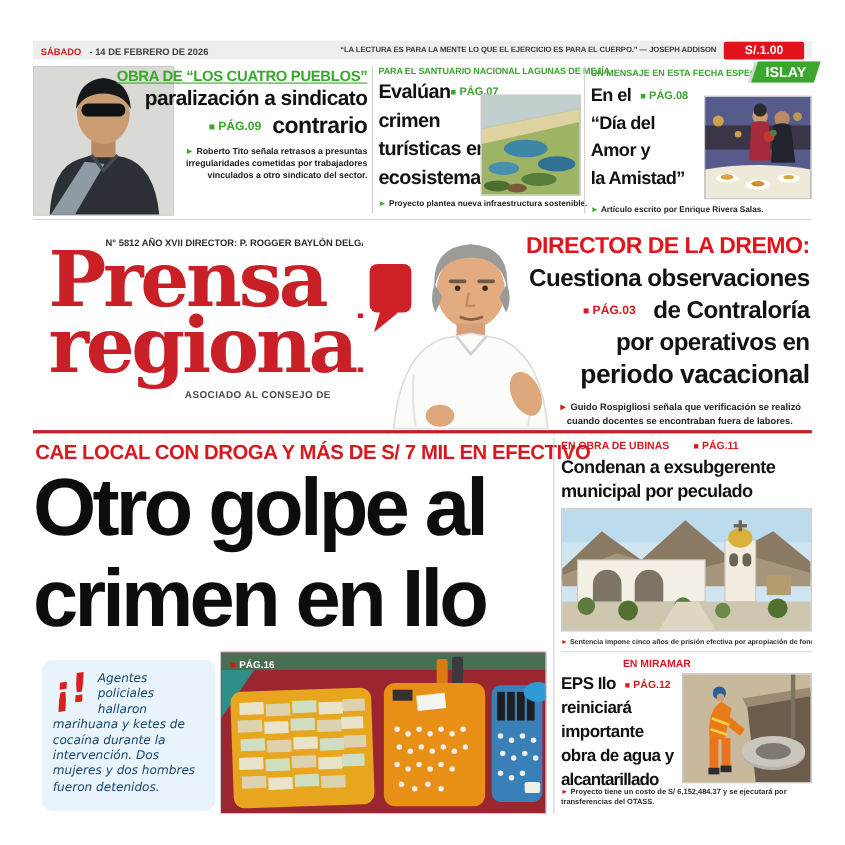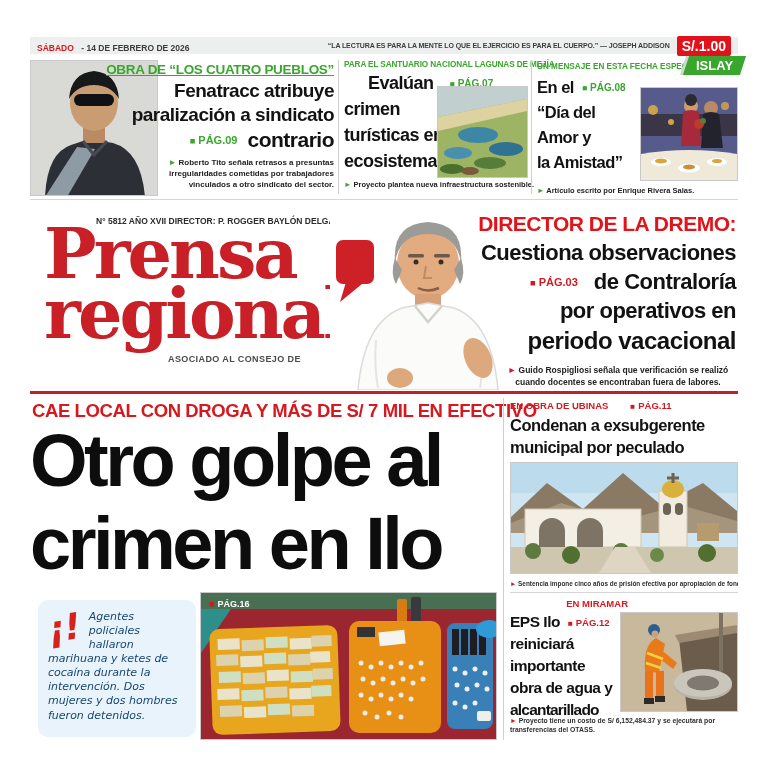--- a/index.html
+++ b/index.html
@@ -14,22 +14,22 @@
     font-family:"Liberation Sans",sans-serif;color:var(--ink);
   }
   .abs{position:absolute;}
   .nw{white-space:nowrap;}
   
   .topbar{left:30px;top:37px;width:708px;height:17px;background:#edefee;
     display:flex;align-items:center;justify-content:space-between;padding:0 7px;box-sizing:border-box;}
   .daylbl{font-size:8.5px;font-weight:bold;color:var(--red);}
   .datelbl{font-size:8.5px;font-weight:bold;color:#3c3c3c;margin-left:3px;}
   .quotelbl{font-size:7px;font-weight:bold;color:#3c3c3c;letter-spacing:-0.1px;}
-  .pricebadge{background:#e0121b;color:#fff;font-weight:bold;font-size:14px;
-    padding:2px 5px;border-radius:2px;margin-left:7px;}
+  .pricebadge{background:#e0121b;color:#fff;font-weight:bold;font-size:11px;
+    padding:2px 19px;border-radius:2px;margin-left:7px;}
   
   .kg{color:var(--green);font-weight:bold;}
   .kr{color:var(--red);font-weight:bold;}
   .ptag{display:inline-flex;align-items:baseline;gap:3px;font-weight:bold;}
   .ptag .sq{font-size:0.85em;}
   .hl{font-weight:bold;color:var(--ink);letter-spacing:-0.5px;}
   .bullet{font-weight:bold;color:#222;}
   .bmark{font-weight:bold;}
   .divv{background:#cfcfcf;width:1px;}
   .divh{background:#d6d6d6;height:1px;}
@@ -74,40 +74,39 @@
       <rect x="52" y="60" width="22" height="22" fill="#b98a63"></rect>
       <ellipse cx="63" cy="42" rx="24" ry="28" fill="#c99c72"></ellipse>
       <path d="M38,38 Q40,12 63,10 Q86,12 88,38 Q80,24 63,24 Q46,24 38,38 Z" fill="#17181a"></path>
       <rect x="43" y="33" width="40" height="12" rx="6" fill="#101114"></rect>
       <path d="M46,86 L14,136 L36,136 L64,88 Z" fill="#8e9aa4"></path>
       <path d="M52,80 L63,94 L76,80" stroke="#454b52" stroke-width="3" fill="none"></path>
     </svg>
   </div>
   <div class="abs" style="left:100px;top:62px;width:234px;text-align:right;">
     <div class="kg nw" style="font-size:13.5px;letter-spacing:-0.3px;text-decoration:underline;">OBRA DE “LOS CUATRO PUEBLOS”</div>
-    <div class="hl nw" style="font-size:19px;margin-top:3px;">Fenatracc atribuye</div>
     <div class="hl nw" style="font-size:19px;margin-top:2px;">paralización a sindicato</div>
     <div style="display:flex;justify-content:flex-end;align-items:center;gap:10px;margin-top:2px;">
       <span class="ptag kg" style="font-size:11px;">
           <span class="sq">■</span>
           <span>PÁG.09</span>
         </span>
       <span class="hl nw" style="font-size:21px;">contrario</span>
     </div>
     <div class="bullet" style="font-size:8px;margin-top:6px;line-height:1.35;padding-left:38px;">
       <span class="bmark kg">►</span>
       <span>Roberto Tito señala retrasos a presuntas irregularidades cometidas por trabajadores vinculados a otro sindicato del sector.</span>
     </div>
   </div>
 
   <div class="abs divv" style="left:338px;top:60px;height:134px;"></div>
 
   <div class="abs" style="left:344px;top:60px;width:184px;">
     <div class="kg nw" style="font-size:8.2px;letter-spacing:-0.1px;">PARA EL SANTUARIO NACIONAL LAGUNAS DE MEJÍA</div>
-    <div style="display:flex;align-items:center;gap:16px;margin-top:4px;margin-left:24px;">
+    <div style="display:flex;align-items:center;gap:0;margin-top:4px;">
       <span class="hl nw" style="font-size:18px;">Evalúan</span>
       <span class="ptag kg" style="font-size:10px;">
           <span class="sq">■</span>
           <span>PÁG.07</span>
         </span>
     </div>
     <div class="hl nw" style="font-size:18px;margin-top:5px;">crimen</div>
     <div class="hl nw" style="font-size:18px;margin-top:5px;">turísticas en</div>
     <div class="hl nw" style="font-size:18px;margin-top:5px;">ecosistema</div>
     <div class="bullet nw" style="font-size:7.5px;margin-top:8px;">

